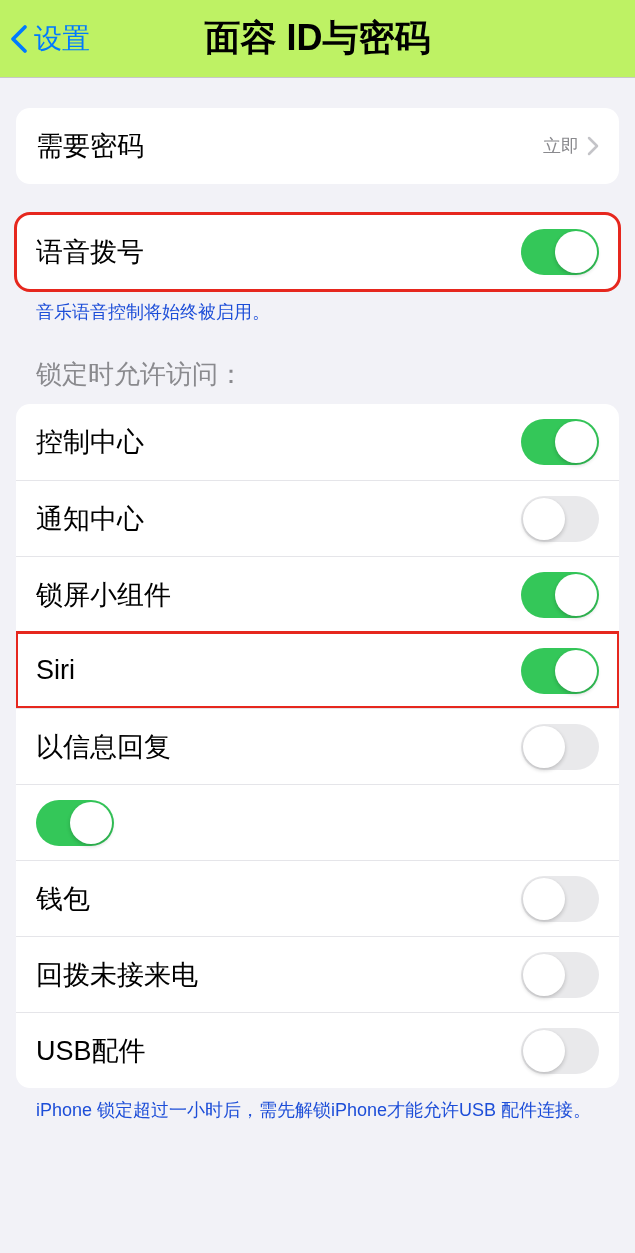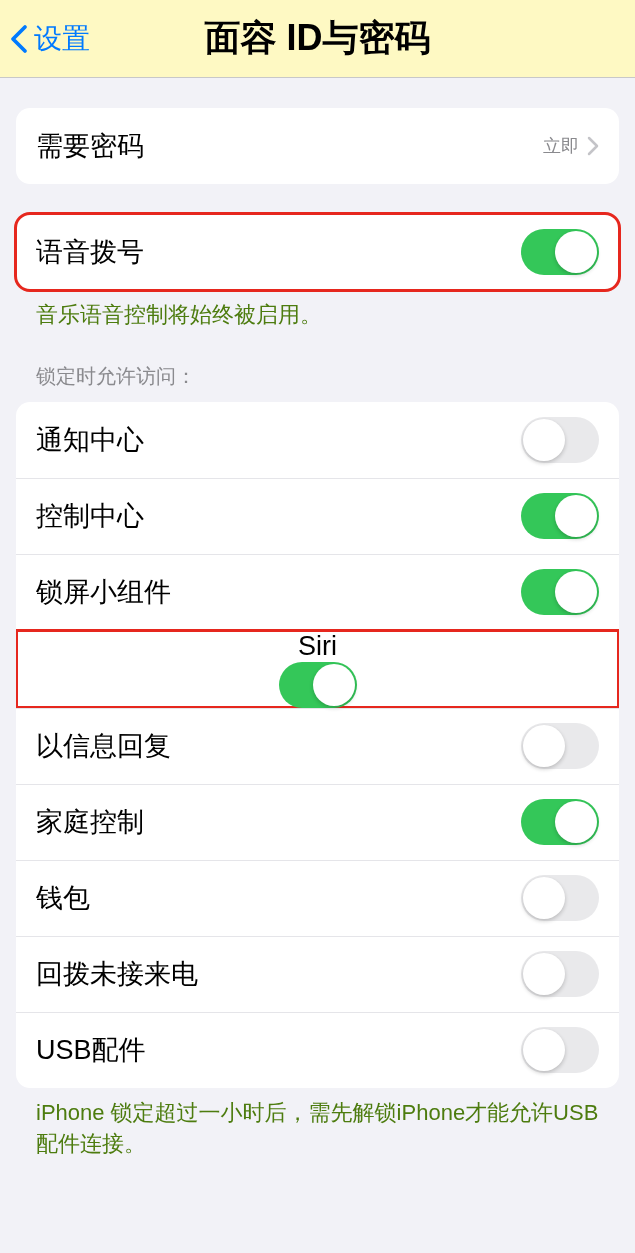--- a/index.html
+++ b/index.html
@@ -12,21 +12,21 @@
       font-family: -apple-system, BlinkMacSystemFont, "Helvetica Neue", Arial, sans-serif;
       background: #f2f2f7;
       width: 635px;
       height: 1253px;
       overflow: hidden;
     }
     .header {
       display: flex;
       align-items: center;
       height: 78px;
-      background: #fef9c3;
+      background: #bef264;
       border-bottom: 0.5px solid #c8c8c8;
       position: relative;
     }
     .back-button {
       display: flex;
       align-items: center;
       color: #007aff;
       font-size: 28px;
       padding-left: 10px;
       cursor: pointer;
@@ -66,21 +66,20 @@
       border-top: 0.5px solid #e5e5e9;
       position: relative;
     }
     .row:first-child {
       border-top: none;
       justify-content: space-between;
     }
     .row-highlight {
       outline: 3px solid #e6271e;
       outline-offset: -2px;
-      flex-direction: column;
     }
     .row-label {
       font-size: 27px;
       color: #000;
     }
     .row-value {
       font-size: 18px;
       color: #8a8a8e;
       margin-left: auto;
       margin-right: 8px;
@@ -113,27 +112,27 @@
       border-radius: 50%;
       box-shadow: 0 2px 4px rgba(0,0,0,0.2);
     }
     .toggle.on .toggle-knob {
       right: 2px;
     }
     .toggle.off .toggle-knob {
       left: 2px;
     }
     .footer-text {
-      font-size: 22px;
-      color: #4d7c0f;
+      font-size: 18px;
+      color: #1d4ed8;
       padding: 10px 16px 0 36px;
       line-height: 1.4;
     }
     .section-header {
-      font-size: 20px;
+      font-size: 26px;
       color: #8a8a8e;
       padding: 32px 36px 0 36px;
     }
     .group.after-header {
       margin-top: 12px;
     }
   </style>
 </head>
 <body>
 
@@ -166,28 +165,28 @@
         <div class="toggle-knob"></div>
       </div>
     </div>
   </div>
   <div class="footer-text">音乐语音控制将始终被启用。</div>
 
   <div class="section-header">锁定时允许访问：</div>
 
   <div class="group after-header" id="lock-access-list">
       <div class="row">
+        <span class="row-label">控制中心</span>
+        <div class="toggle on">
+          <div class="toggle-knob"></div>
+        </div>
+      </div>
+      <div class="row">
         <span class="row-label">通知中心</span>
         <div class="toggle off">
-          <div class="toggle-knob"></div>
-        </div>
-      </div>
-      <div class="row">
-        <span class="row-label">控制中心</span>
-        <div class="toggle on">
           <div class="toggle-knob"></div>
         </div>
       </div>
       <div class="row">
         <span class="row-label">锁屏小组件</span>
         <div class="toggle on">
           <div class="toggle-knob"></div>
         </div>
       </div>
       <div class="row row-highlight">
@@ -196,21 +195,20 @@
           <div class="toggle-knob"></div>
         </div>
       </div>
       <div class="row">
         <span class="row-label">以信息回复</span>
         <div class="toggle off">
           <div class="toggle-knob"></div>
         </div>
       </div>
       <div class="row">
-        <span class="row-label">家庭控制</span>
         <div class="toggle on">
           <div class="toggle-knob"></div>
         </div>
       </div>
       <div class="row">
         <span class="row-label">钱包</span>
         <div class="toggle off">
           <div class="toggle-knob"></div>
         </div>
       </div>

